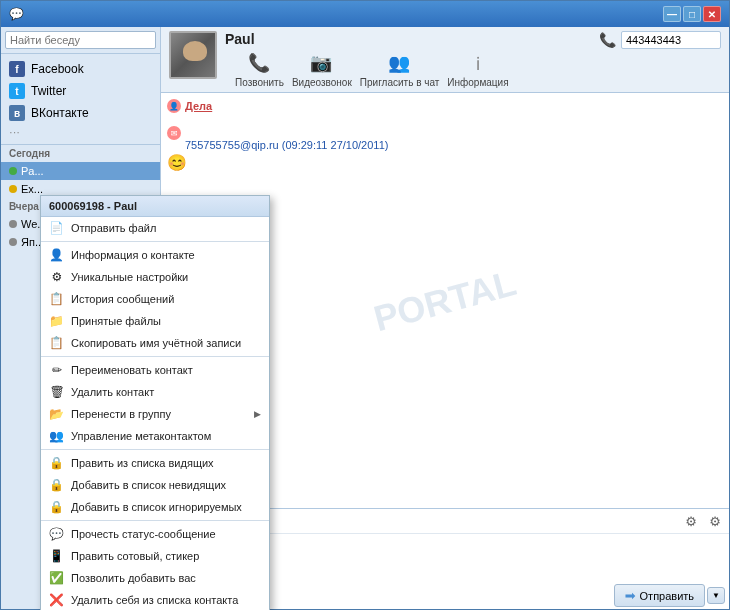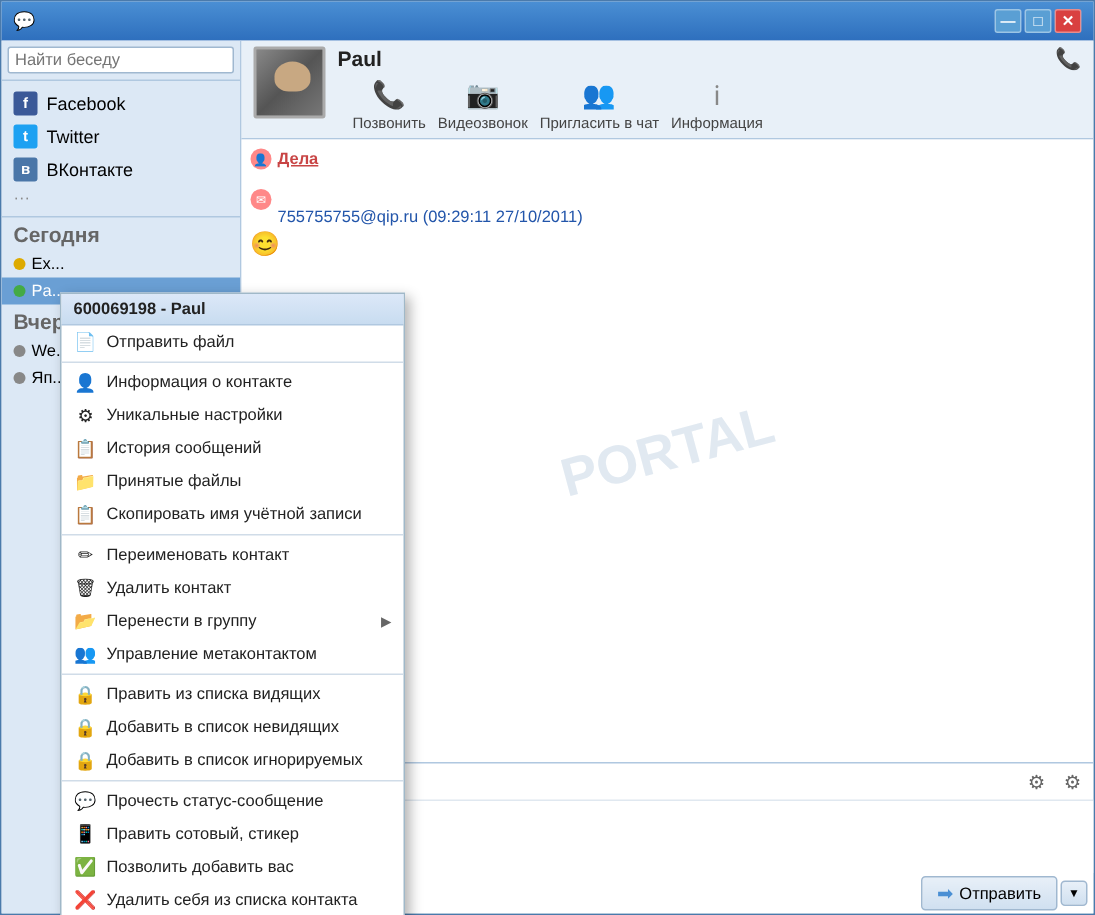--- a/index.html
+++ b/index.html
@@ -84,21 +84,21 @@
       border-radius: 2px;
       display: flex; align-items: center; justify-content: center;
       font-size: 10px; font-weight: bold; color: white;
       flex-shrink: 0;
     }
     .fb { background: #3b5998; }
     .tw { background: #1da1f2; }
     .vk { background: #4a76a8; }
     .sidebar-section-label {
       padding: 3px 8px;
-      font-size: 14px;
+      font-size: 10px;
       color: #666;
       font-weight: bold;
     }
     .contact-item {
       display: flex; align-items: center; gap: 4px;
       padding: 3px 8px;
       cursor: pointer;
       font-size: 11px;
     }
     .contact-item.active { background: #6a9fd4; color: white; }
@@ -322,27 +322,27 @@
           <div class="social-icon tw">t</div>
           <span>Twitter</span>
         </div>
         <div class="social-item">
           <div class="social-icon vk">в</div>
           <span>ВКонтакте</span>
         </div>
         <div style="padding:2px 8px; color:#888; font-size:11px;">···</div>
       </div>
       <div class="sidebar-section-label">Сегодня</div>
+      <div class="contact-item active">
+        <div class="contact-dot dot-green"></div>
+        <span>Pa...</span>
+      </div>
       <div class="contact-item">
         <div class="contact-dot dot-yellow"></div>
         <span>Ex...</span>
-      </div>
-      <div class="contact-item active">
-        <div class="contact-dot dot-green"></div>
-        <span>Pa...</span>
       </div>
       <div class="sidebar-section-label">Вчера</div>
       <div class="contact-item">
         <div class="contact-dot dot-gray"></div>
         <span>We...</span>
       </div>
       <div class="contact-item">
         <div class="contact-dot dot-gray"></div>
         <span>Яп...</span>
       </div>
@@ -372,20 +372,21 @@
               <span>Пригласить в чат</span>
             </div>
             <div class="action-btn">
               <div class="action-icon info-icon">ℹ</div>
               <span>Информация</span>
             </div>
           </div>
         </div>
         <div class="phone-field">
           <span style="color:#888; font-size:14px;">📞</span>
+          <input type="text" value="443443443" style="">
         </div>
       </div>
 
       <div class="chat-messages">
         <div class="watermark">PORTAL</div>
         <div class="msg-line">
           <div class="msg-user-icon">👤</div>
           <span class="msg-text bold">Дела</span>
         </div>
         <div class="msg-line">

